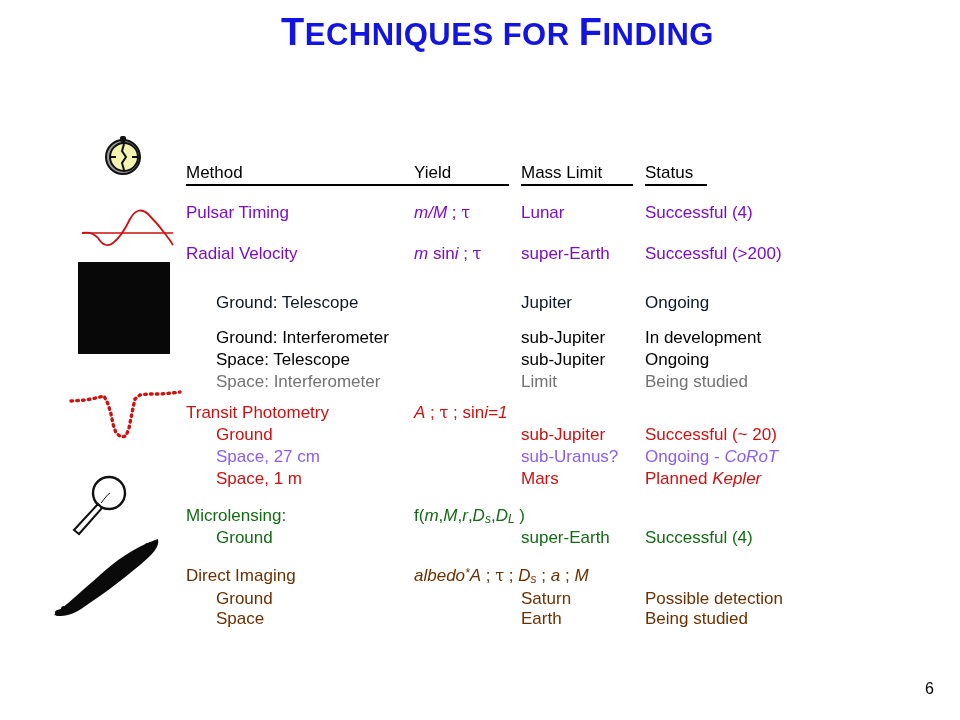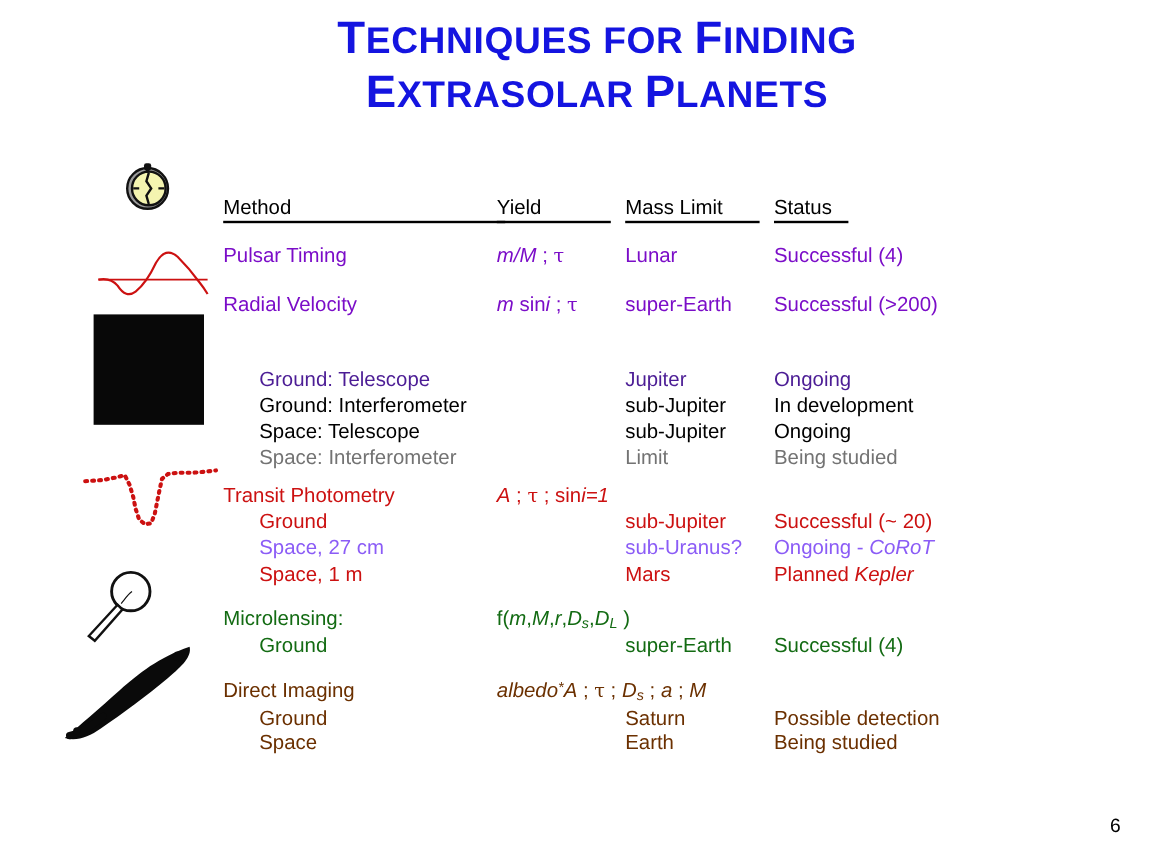--- a/index.html
+++ b/index.html
@@ -57,23 +57,20 @@
 </style>
 </head>
 <body>
 
 <div class="slide">
 
   <div class="title-block">
     <span class="title-line">
       <span class="big">T</span><span class="sm">ECHNIQUES FOR </span><span class="big">F</span><span class="sm">INDING</span>
     </span>
-    <span class="title-line">
-      <span class="big">E</span><span class="sm">XTRASOLAR </span><span class="big">P</span><span class="sm">LANETS</span>
-    </span>
   </div>
 
   <svg class="icon clock" viewBox="0 0 48 48">
     <circle cx="24" cy="27" r="17" fill="#9b9b9b" stroke="#111" stroke-width="2"></circle>
     <circle cx="25" cy="27" r="14" fill="#f4f4b0" stroke="#111" stroke-width="2"></circle>
     <rect x="21" y="6" width="6" height="6" rx="2" fill="#111"></rect>
     <rect x="22.5" y="10" width="3" height="4" fill="#111"></rect>
     <path d="M25 14 L23 21 L27 27 L23 33 L25 40" fill="none" stroke="#111" stroke-width="2"></path>
     <line x1="12" y1="27" x2="17" y2="27" stroke="#111" stroke-width="2"></line>
     <line x1="33" y1="27" x2="38" y2="27" stroke="#111" stroke-width="2"></line>
@@ -119,21 +116,21 @@
       <span class="cell c-status">Successful (4)</span>
     </div>
 
     <div class="row" style="top:223px;color:#7B0DC8;">
       <span class="cell c-method">Radial Velocity</span>
       <span class="cell c-yield"><i>m</i><span> sin</span><i>i</i><span> ; </span><span class="tau">τ</span></span>
       <span class="cell c-mass">super-Earth</span>
       <span class="cell c-status">Successful (&gt;200)</span>
     </div>
 
-    <div class="row" style="top:286px;color:#4c1d95;">
+    <div class="row" style="top:272px;color:#0f172a;">
       <span class="cell c-method indent">Ground: Telescope</span>
       <span class="cell c-mass">Jupiter</span>
       <span class="cell c-status">Ongoing</span>
     </div>
     <div class="row" style="top:307px;color:#000000;">
       <span class="cell c-method indent">Ground: Interferometer</span>
       <span class="cell c-mass">sub-Jupiter</span>
       <span class="cell c-status">In development</span>
     </div>
     <div class="row" style="top:329px;color:#000000;">

